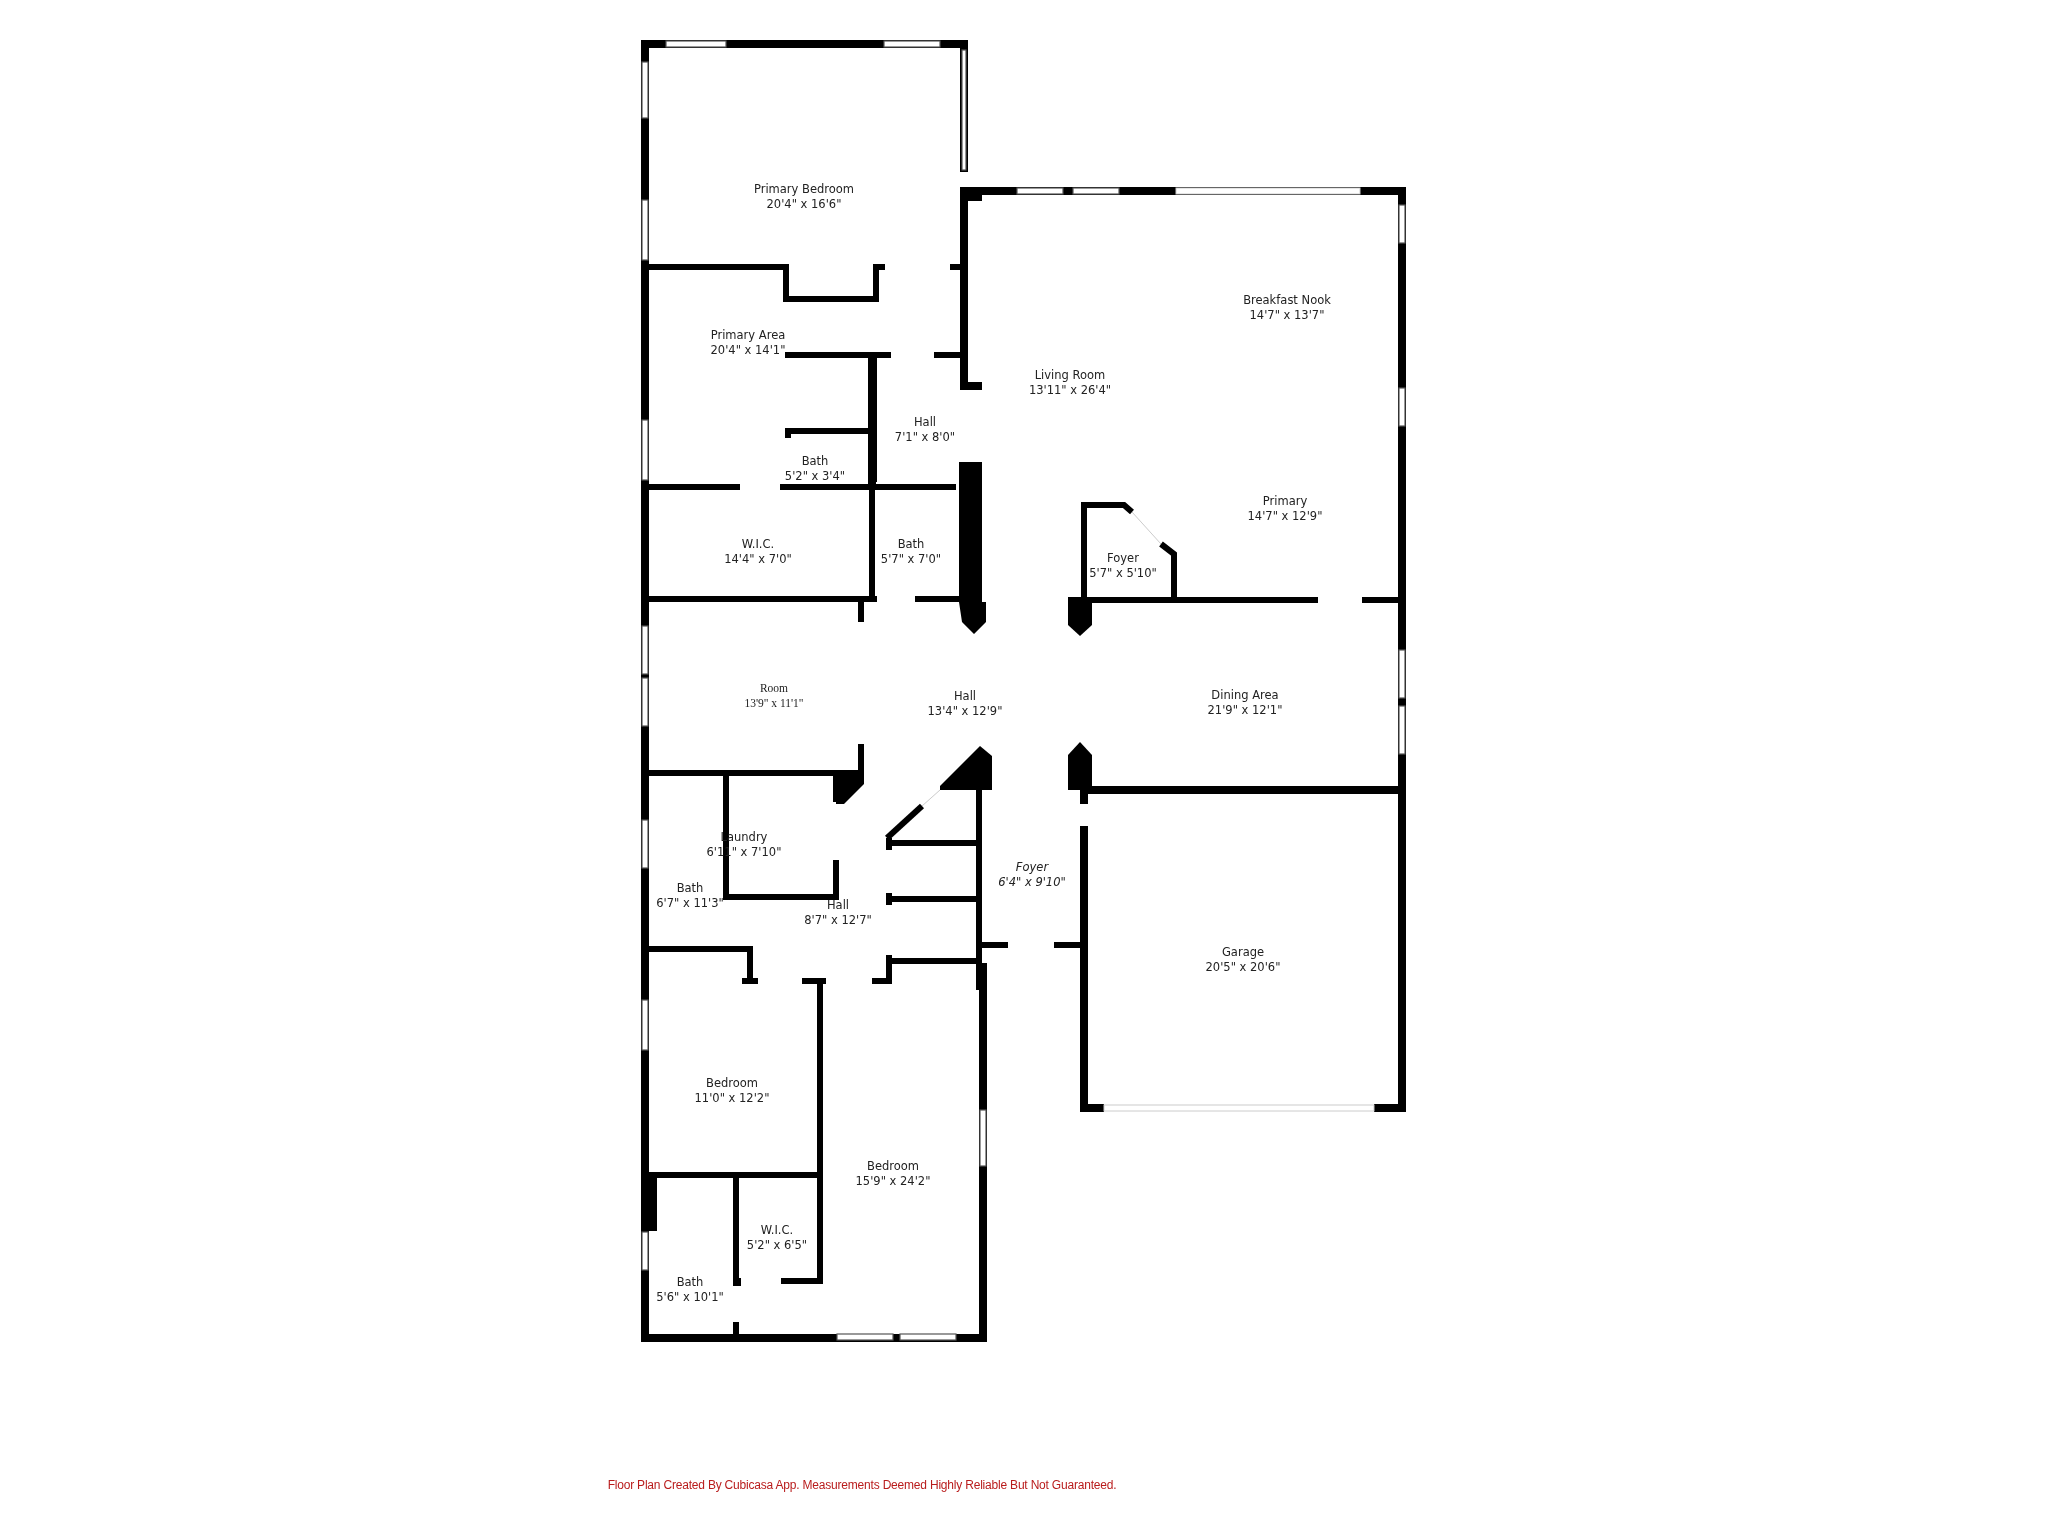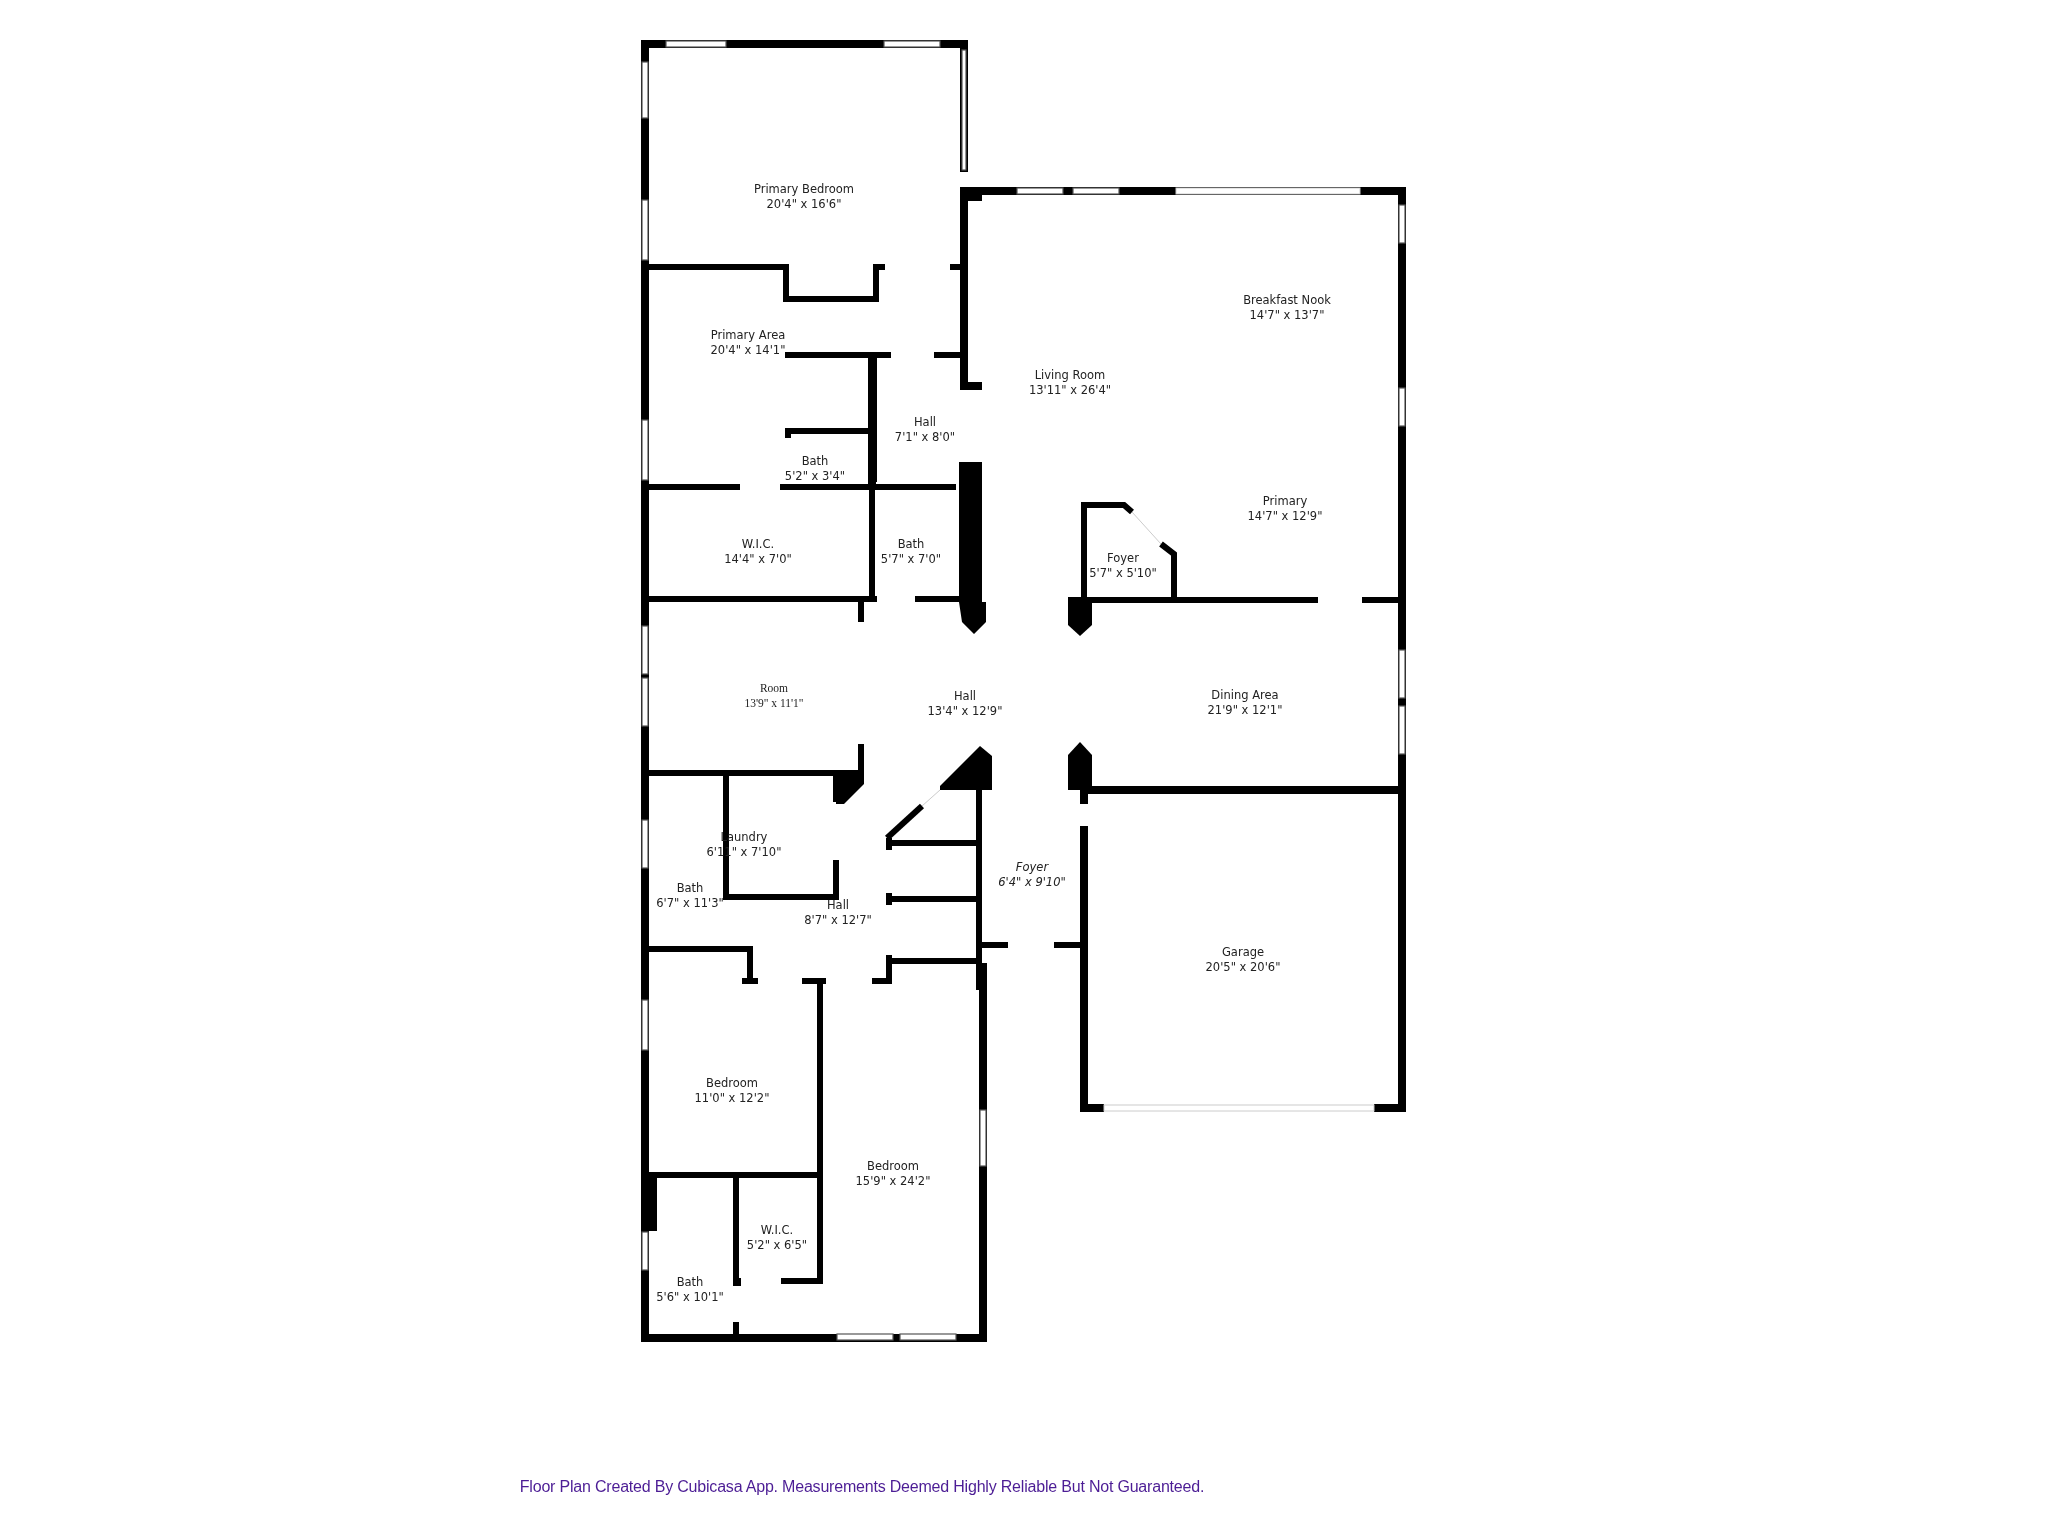--- a/index.html
+++ b/index.html
@@ -2,21 +2,21 @@
 <html><head>
 <meta charset="utf-8">
 <style>
   html, body { margin:0; padding:0; background:#ffffff; }
   body { width:2048px; height:1536px; position:relative; overflow:hidden; font-family:"DejaVu Sans", sans-serif; }
   #plan { position:absolute; left:0; top:0; width:2048px; height:1536px; }
   .wall { fill:#000; }
   .win { fill:#fff; stroke:#555; stroke-width:1.2; }
   .opening { fill:#fff; stroke:#ccc; stroke-width:1; }
   .room-label { position:absolute; transform:translate(-50%,-50%); text-align:center; color:#222; font-size:11.5px; line-height:15px; white-space:nowrap; font-family:"DejaVu Sans", sans-serif; }
-  .footer { position:absolute; left:0; width:1724px; top:1478px; text-align:center; font-size:16px; color:#4c1d95; font-family:"Liberation Sans", sans-serif; letter-spacing:-0.2px; }
+  .footer { position:absolute; left:0; width:1724px; top:1478px; text-align:center; font-size:12px; color:#b91c1c; font-family:"Liberation Sans", sans-serif; letter-spacing:-0.2px; }
 </style>
 </head>
 <body>
 
 <svg id="plan" viewBox="0 0 2048 1536" xmlns="http://www.w3.org/2000/svg">
 
   <rect class="wall" x="641" y="40" width="326" height="8"></rect>
   <rect class="wall" x="641" y="40" width="8" height="1300"></rect>
   <rect class="wall" x="960" y="40" width="8" height="132"></rect>
 

